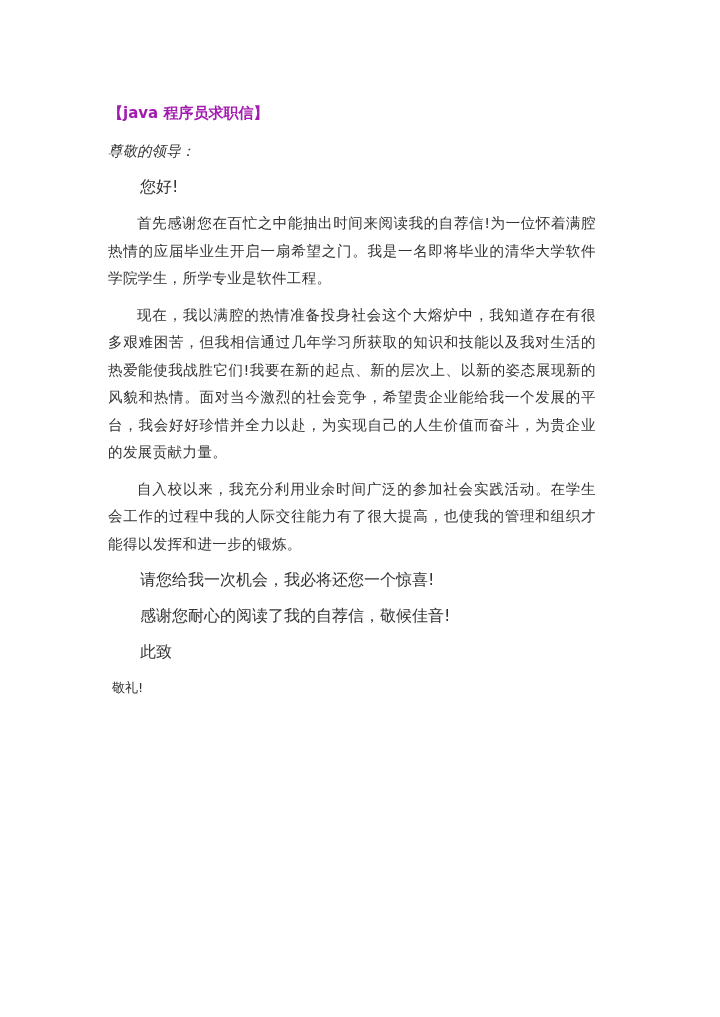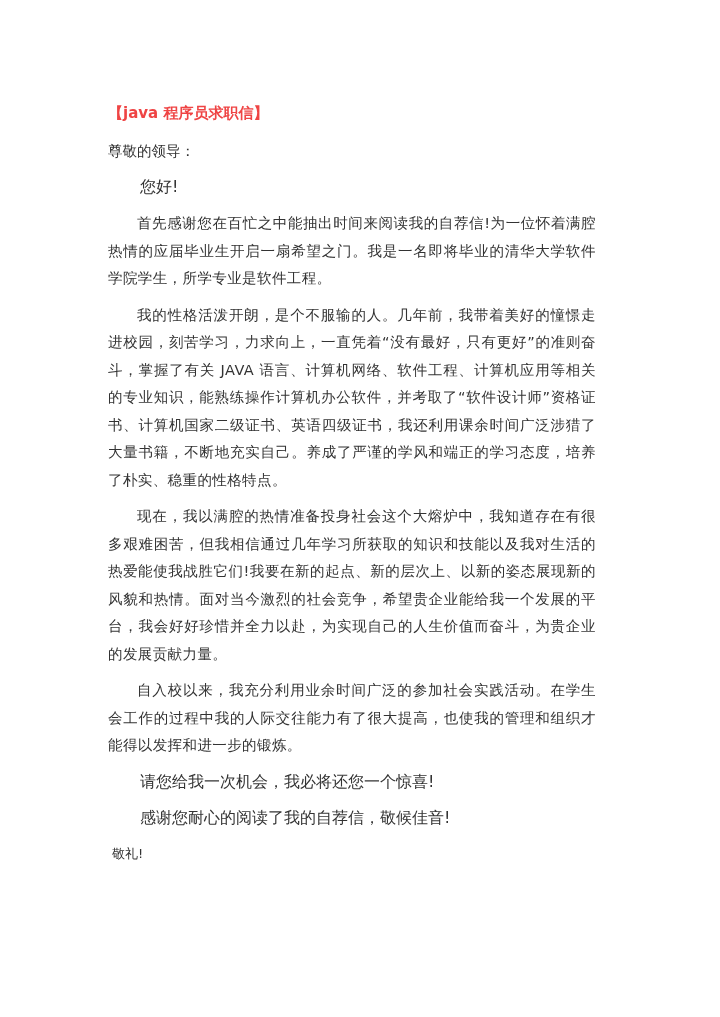--- a/index.html
+++ b/index.html
@@ -1,31 +1,31 @@
 <!DOCTYPE html>
 <html><head>
 <meta charset="utf-8">
 <style>
   html, body { margin: 0; padding: 0; background: #ffffff; }
   body { width: 720px; height: 1017px; position: relative; overflow: hidden;
          font-family: "DejaVu Sans", "Liberation Sans", sans-serif; color: #333333; }
   .page { position: absolute; left: 108px; top: 100px; width: 496px; }
-  .title { font-size: 15px; font-weight: bold; color: #ef4444; margin: 0 0 12px 0; line-height: 26px; letter-spacing: 0px; }
-  .salutation { font-size: 14.5px; margin: 0 0 10px 0; line-height: 26px; }
+  .title { font-size: 15px; font-weight: bold; color: #a21caf; margin: 0 0 12px 0; line-height: 26px; letter-spacing: 0px; }
+  .salutation { font-size: 14.5px; margin: 0 0 10px 0; line-height: 26px; font-style: italic; }
   p.para { font-size: 14.5px; line-height: 27.5px; margin: 0 8px 9px 0; text-indent: 2em; text-align: justify; letter-spacing: 0.4px; }
   p.short { font-size: 16px; line-height: 26px; margin: 2px 0 10px 0; text-indent: 2em; }
   p.closing { font-size: 13px; line-height: 26px; margin: 4px; }
 </style>
 </head>
 <body>
 
 <div class="page">
   <div class="title">【java 程序员求职信】</div>
   <div class="salutation">尊敬的领导：</div>
   <p class="short">您好!</p>
   <p class="para">首先感谢您在百忙之中能抽出时间来阅读我的自荐信!为一位怀着满腔热情的应届毕业生开启一扇希望之门。我是一名即将毕业的清华大学软件学院学生，所学专业是软件工程。</p>
-  <p class="para">我的性格活泼开朗，是个不服输的人。几年前，我带着美好的憧憬走进校园，刻苦学习，力求向上，一直凭着“没有最好，只有更好”的准则奋斗，掌握了有关 JAVA 语言、计算机网络、软件工程、计算机应用等相关的专业知识，能熟练操作计算机办公软件，并考取了“软件设计师”资格证书、计算机国家二级证书、英语四级证书，我还利用课余时间广泛涉猎了大量书籍，不断地充实自己。养成了严谨的学风和端正的学习态度，培养了朴实、稳重的性格特点。</p>
   <p class="para">现在，我以满腔的热情准备投身社会这个大熔炉中，我知道存在有很多艰难困苦，但我相信通过几年学习所获取的知识和技能以及我对生活的热爱能使我战胜它们!我要在新的起点、新的层次上、以新的姿态展现新的风貌和热情。面对当今激烈的社会竞争，希望贵企业能给我一个发展的平台，我会好好珍惜并全力以赴，为实现自己的人生价值而奋斗，为贵企业的发展贡献力量。</p>
   <p class="para">自入校以来，我充分利用业余时间广泛的参加社会实践活动。在学生会工作的过程中我的人际交往能力有了很大提高，也使我的管理和组织才能得以发挥和进一步的锻炼。</p>
   <p class="short">请您给我一次机会，我必将还您一个惊喜!</p>
   <p class="short">感谢您耐心的阅读了我的自荐信，敬候佳音!</p>
+  <p class="short">此致</p>
   <p class="closing">敬礼!</p>
 </div>
 
 </body></html>

